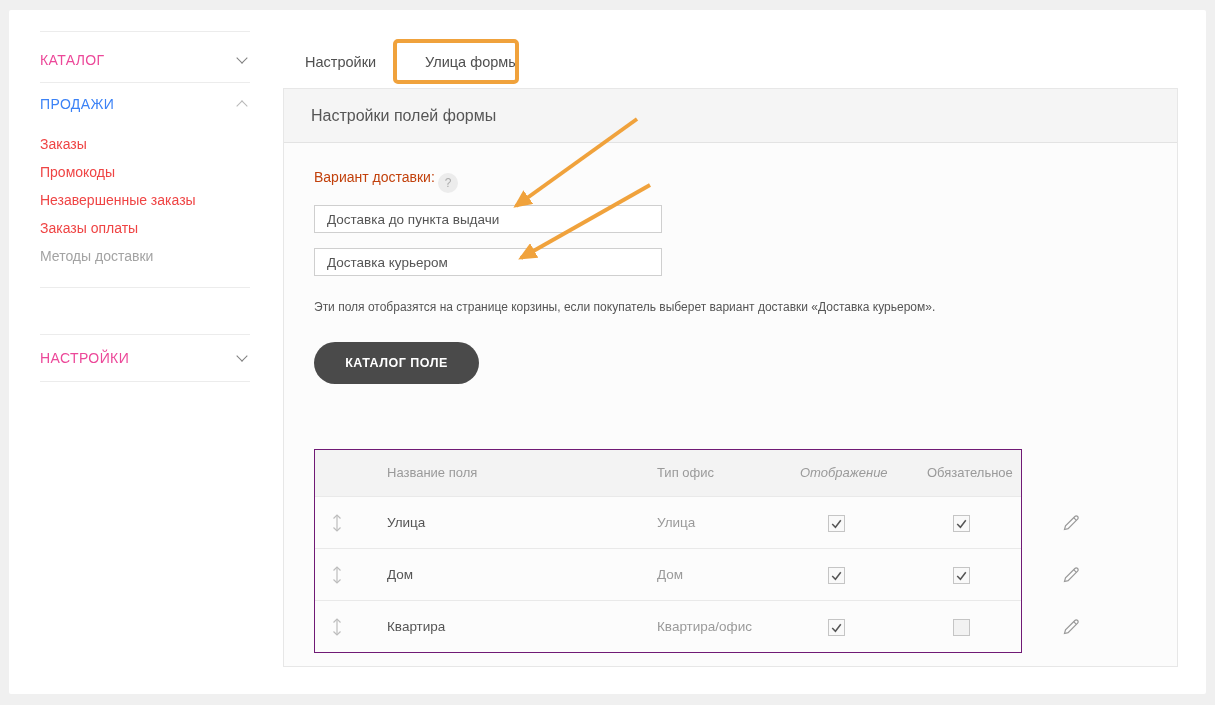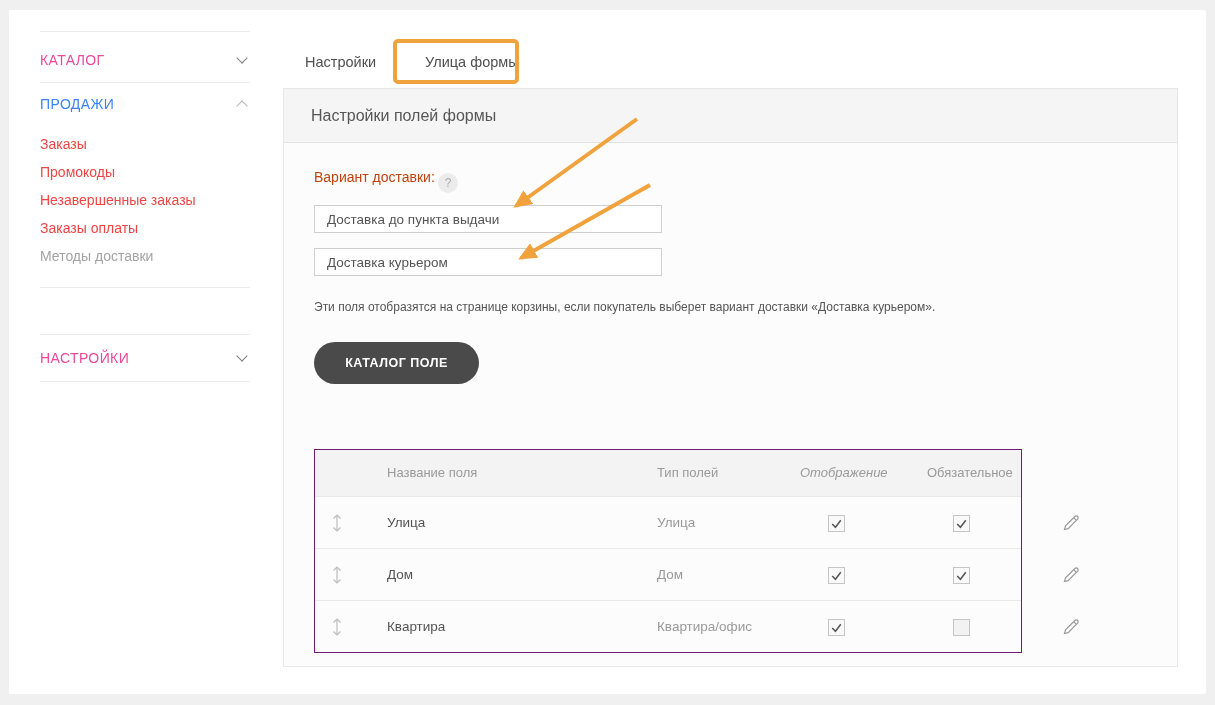--- a/index.html
+++ b/index.html
@@ -111,21 +111,21 @@
     <div class="opt-box first">Доставка до пункта выдачи</div>
     <div class="opt-box second">Доставка курьером</div>
 
     <div class="note">Эти поля отобразятся на странице корзины, если покупатель выберет вариант доставки «Доставка курьером».</div>
 
     <button class="add-btn">КАТАЛОГ ПОЛЕ</button>
 
     <div class="ftable">
       <div class="thead">
         <span class="th c-name">Название поля</span>
-        <span class="th c-type">Тип полей</span>
+        <span class="th c-type">Тип офис</span>
         <span class="th c-display">Отображение</span>
         <span class="th c-required">Обязательное</span>
       </div>
       <div>
           <div class="trow">
             <span class="drag"><svg width="16" height="24" viewBox="0 0 16 24" fill="none" stroke="#bdbdbd" stroke-width="1.2">
                 <line x1="8" y1="4" x2="8" y2="20"></line>
                 <polyline points="4.5,7.5 8,4 11.5,7.5"></polyline>
                 <polyline points="4.5,16.5 8,20 11.5,16.5"></polyline>
               </svg></span>

